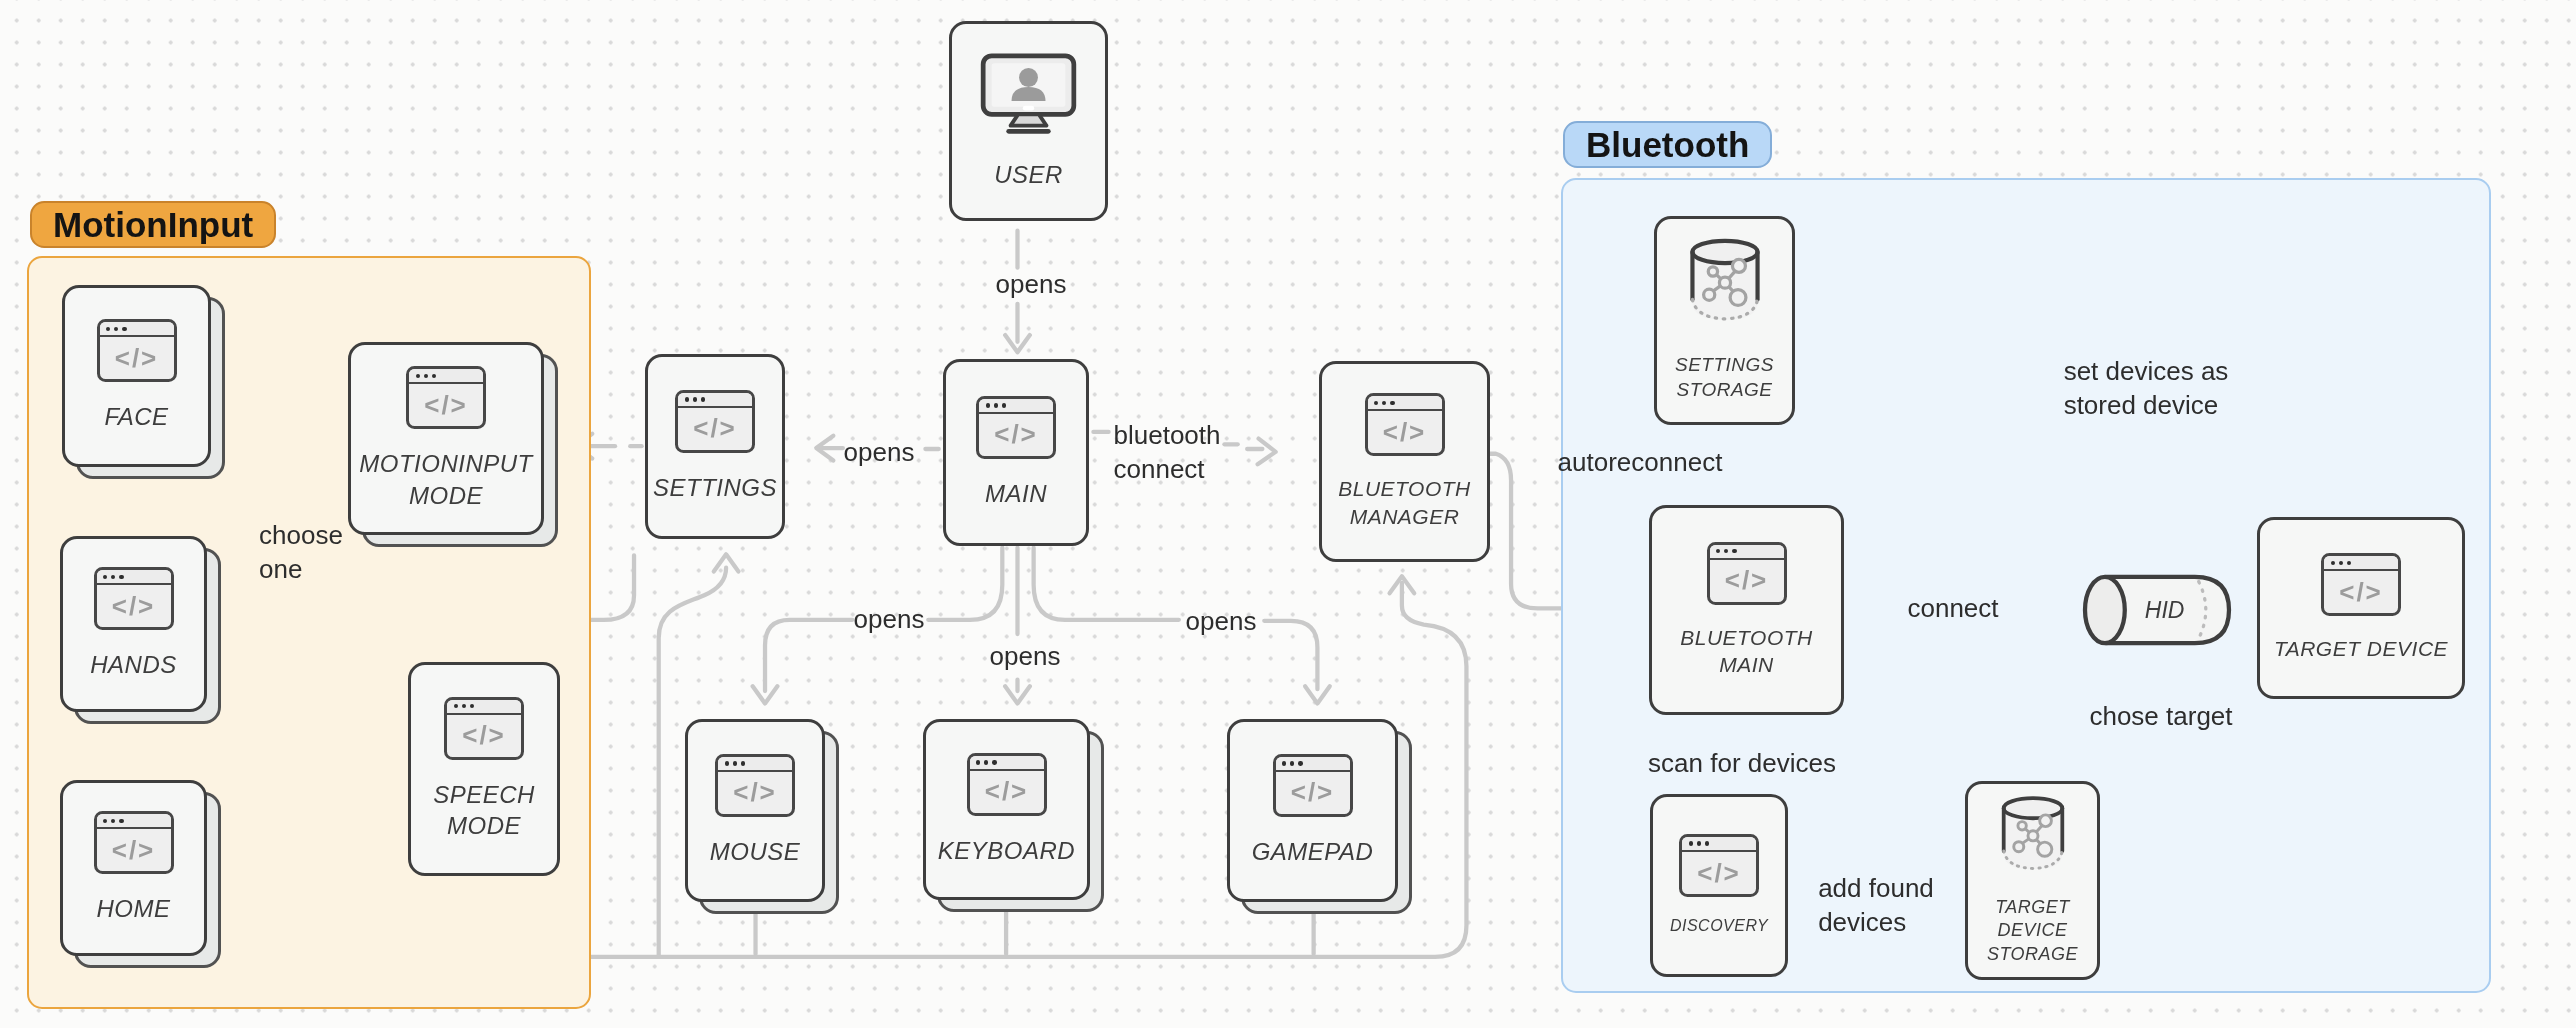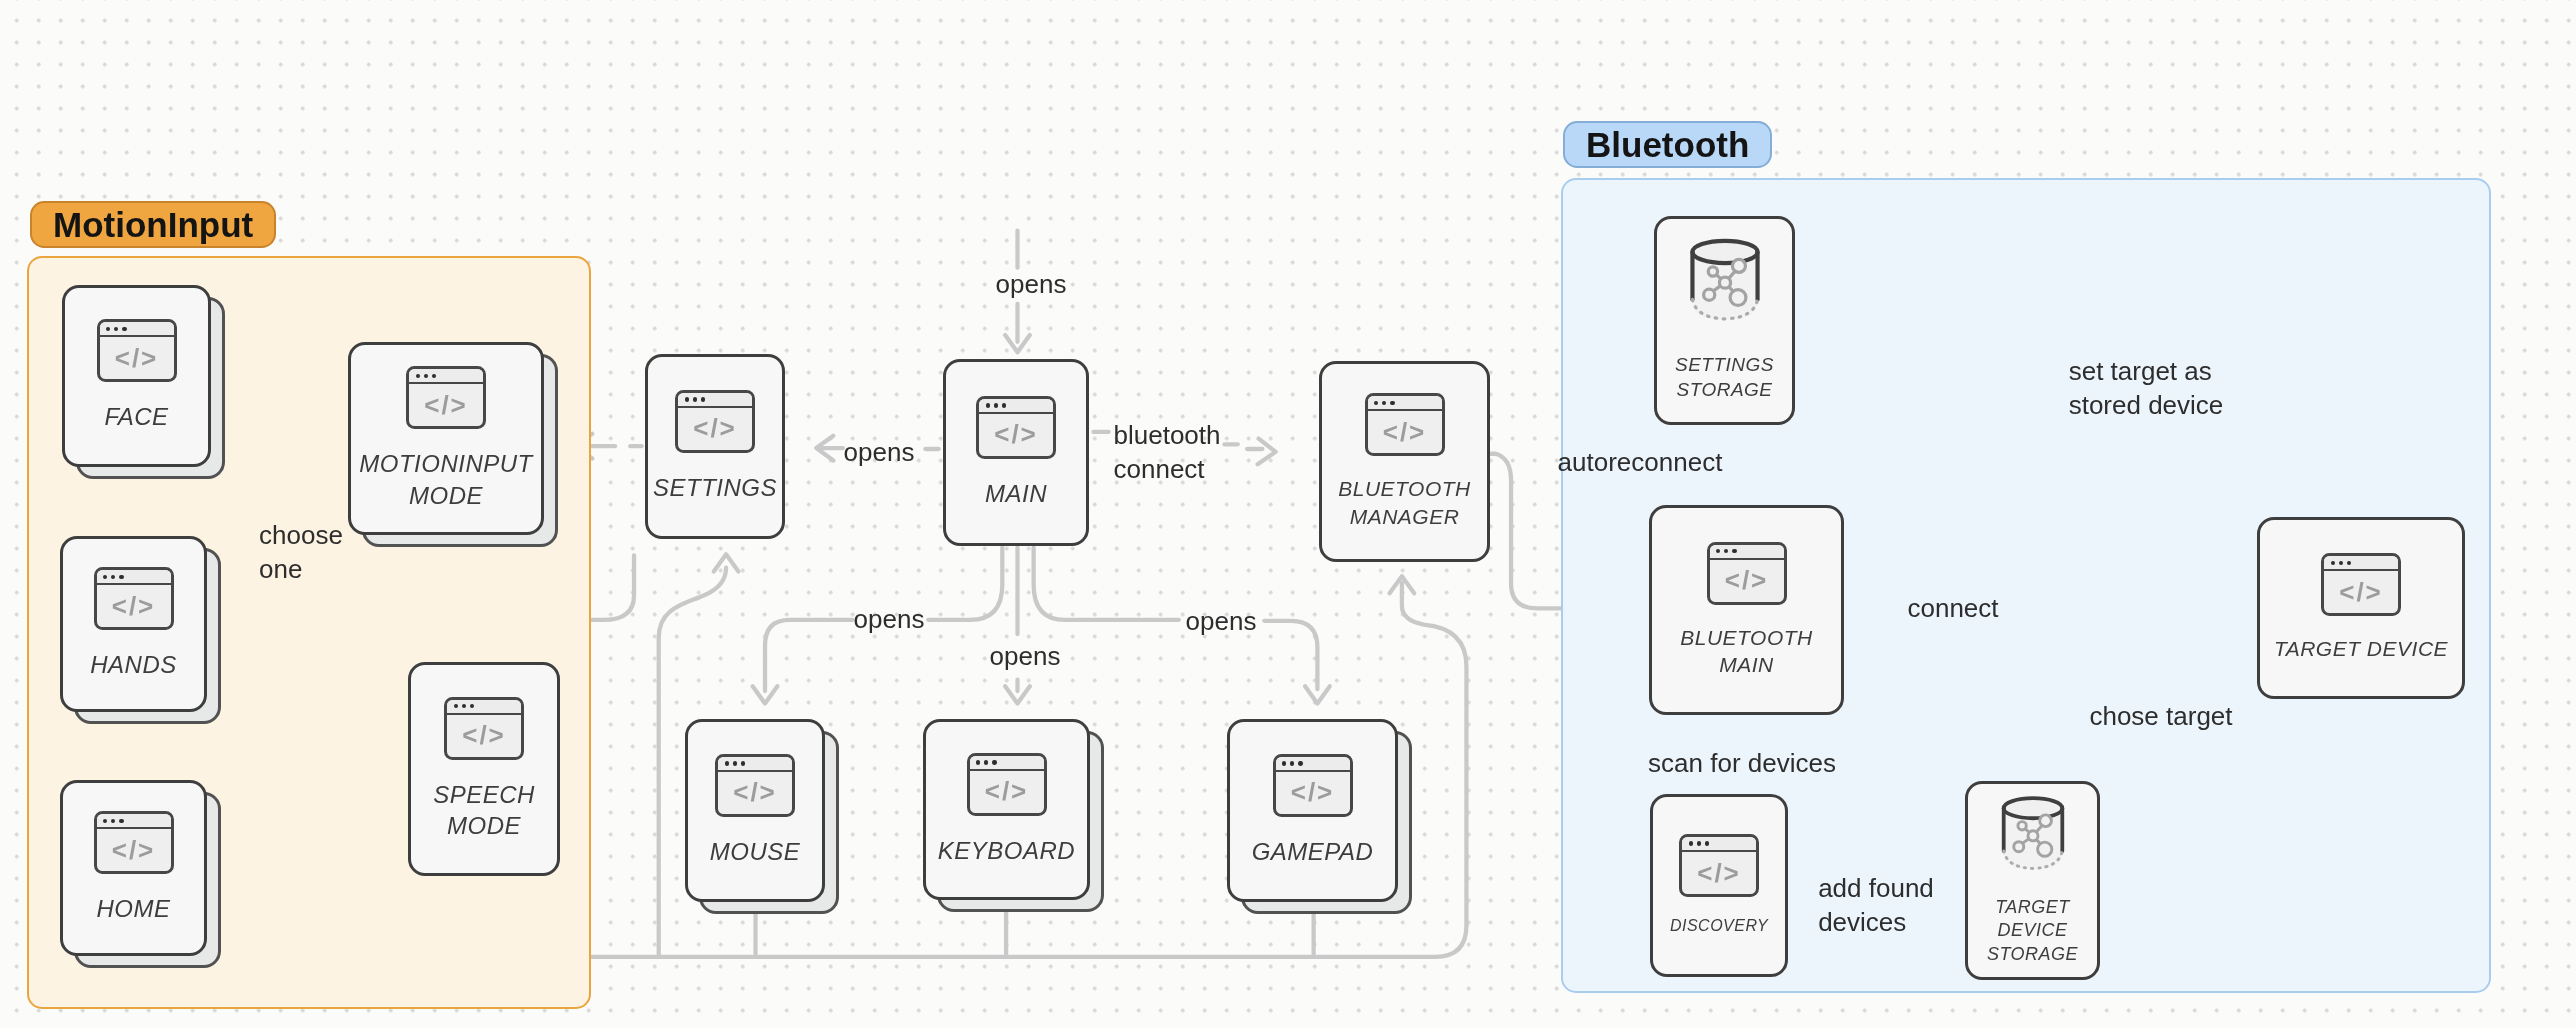--- a/index.html
+++ b/index.html
@@ -145,24 +145,40 @@
   <div class="edge-label" style="left:889px;top:620px">opens</div>
   <div class="edge-label" style="left:1025px;top:657px">opens</div>
   <div class="edge-label" style="left:1221px;top:622px">opens</div>
   <div class="edge-label" style="left:1167px;top:453px">bluetooth
 connect</div>
   <div class="edge-label" style="left:1640px;top:463px">autoreconnect</div>
   <div class="edge-label" style="left:1953px;top:609px">connect</div>
   <div class="edge-label" style="left:1742px;top:764px">scan for devices</div>
   <div class="edge-label" style="left:1876px;top:906px">add found
 devices</div>
-  <div class="edge-label" style="left:2146px;top:389px">set target as
+  <div class="edge-label" style="left:2146px;top:389px">set devices as
 stored device</div>
   <div class="edge-label" style="left:2161px;top:717px">chose target</div>
 
+  <div class="node" style="left:949px;top:21px;width:159px;height:200px">
+    <div class="card">
+      <span>
+        <svg width="99" height="85" viewBox="0 0 104 90">
+          <rect x="4" y="4" width="96" height="62" rx="9" fill="#ececec" stroke="#3f3f3f" stroke-width="5"></rect>
+          <rect x="13" y="12" width="78" height="46" rx="3" fill="#f5f5f5"></rect>
+          <circle cx="52" cy="27" r="10" fill="#9b9b9b"></circle>
+          <path d="M34,52 Q34,37 52,37 Q70,37 70,52 Z" fill="#9b9b9b"></path>
+          <rect x="46" y="57" width="12" height="5" rx="2.5" fill="#ffffff"></rect>
+          <path d="M41,66 h22 l8,12 h-38 z" fill="#d9d9d9" stroke="#3f3f3f" stroke-width="4" stroke-linejoin="round"></path>
+          <line x1="31" y1="84" x2="73" y2="84" stroke="#3f3f3f" stroke-width="5" stroke-linecap="round"></line>
+        </svg>
+      </span>
+      <div class="node-label">USER</div>
+    </div>
+  </div>
 
   <div class="node" style="left:62px;top:285px;width:149px;height:182px">
     <div class="shadow"></div>
     <div class="card">
       <span class="bicon">
         <span class="bicon-top">
             <span class="bicon-dot"></span>
             <span class="bicon-dot"></span>
             <span class="bicon-dot"></span>
           </span>
@@ -397,20 +413,28 @@
               <circle cx="26" cy="61" r="6"></circle>
               <circle cx="57" cy="64" r="8.5"></circle>
           </g>
         </svg>
       </span>
       <div class="node-label">TARGET DEVICE
 STORAGE</div>
     </div>
   </div>
 
+  <div class="node" style="left:2081px;top:574px;width:152px;height:72px">
+    <svg width="152" height="72" viewBox="0 0 160 76" style="position:absolute;z-index:2">
+      <path d="M26,3 H120 Q156,3 156,38 Q156,73 120,73 H26" fill="#f4f5f4" stroke="#3e3e3e" stroke-width="4.5" stroke-linecap="round"></path>
+      <ellipse cx="25" cy="38" rx="21" ry="35" fill="#ededec" stroke="#3e3e3e" stroke-width="4.5"></ellipse>
+      <path d="M124,8 Q139,38 124,68" stroke="#bcbcbc" stroke-width="3.5" fill="none" stroke-dasharray="1.5 8" stroke-linecap="round"></path>
+    </svg>
+    <div class="hid-label">HID</div>
+  </div>
 
   <div class="node fs22" style="left:2257px;top:517px;width:208px;height:182px">
     <div class="card">
       <span class="bicon">
         <span class="bicon-top">
             <span class="bicon-dot"></span>
             <span class="bicon-dot"></span>
             <span class="bicon-dot"></span>
           </span>
         <span class="bicon-body">&lt;/&gt;</span>

